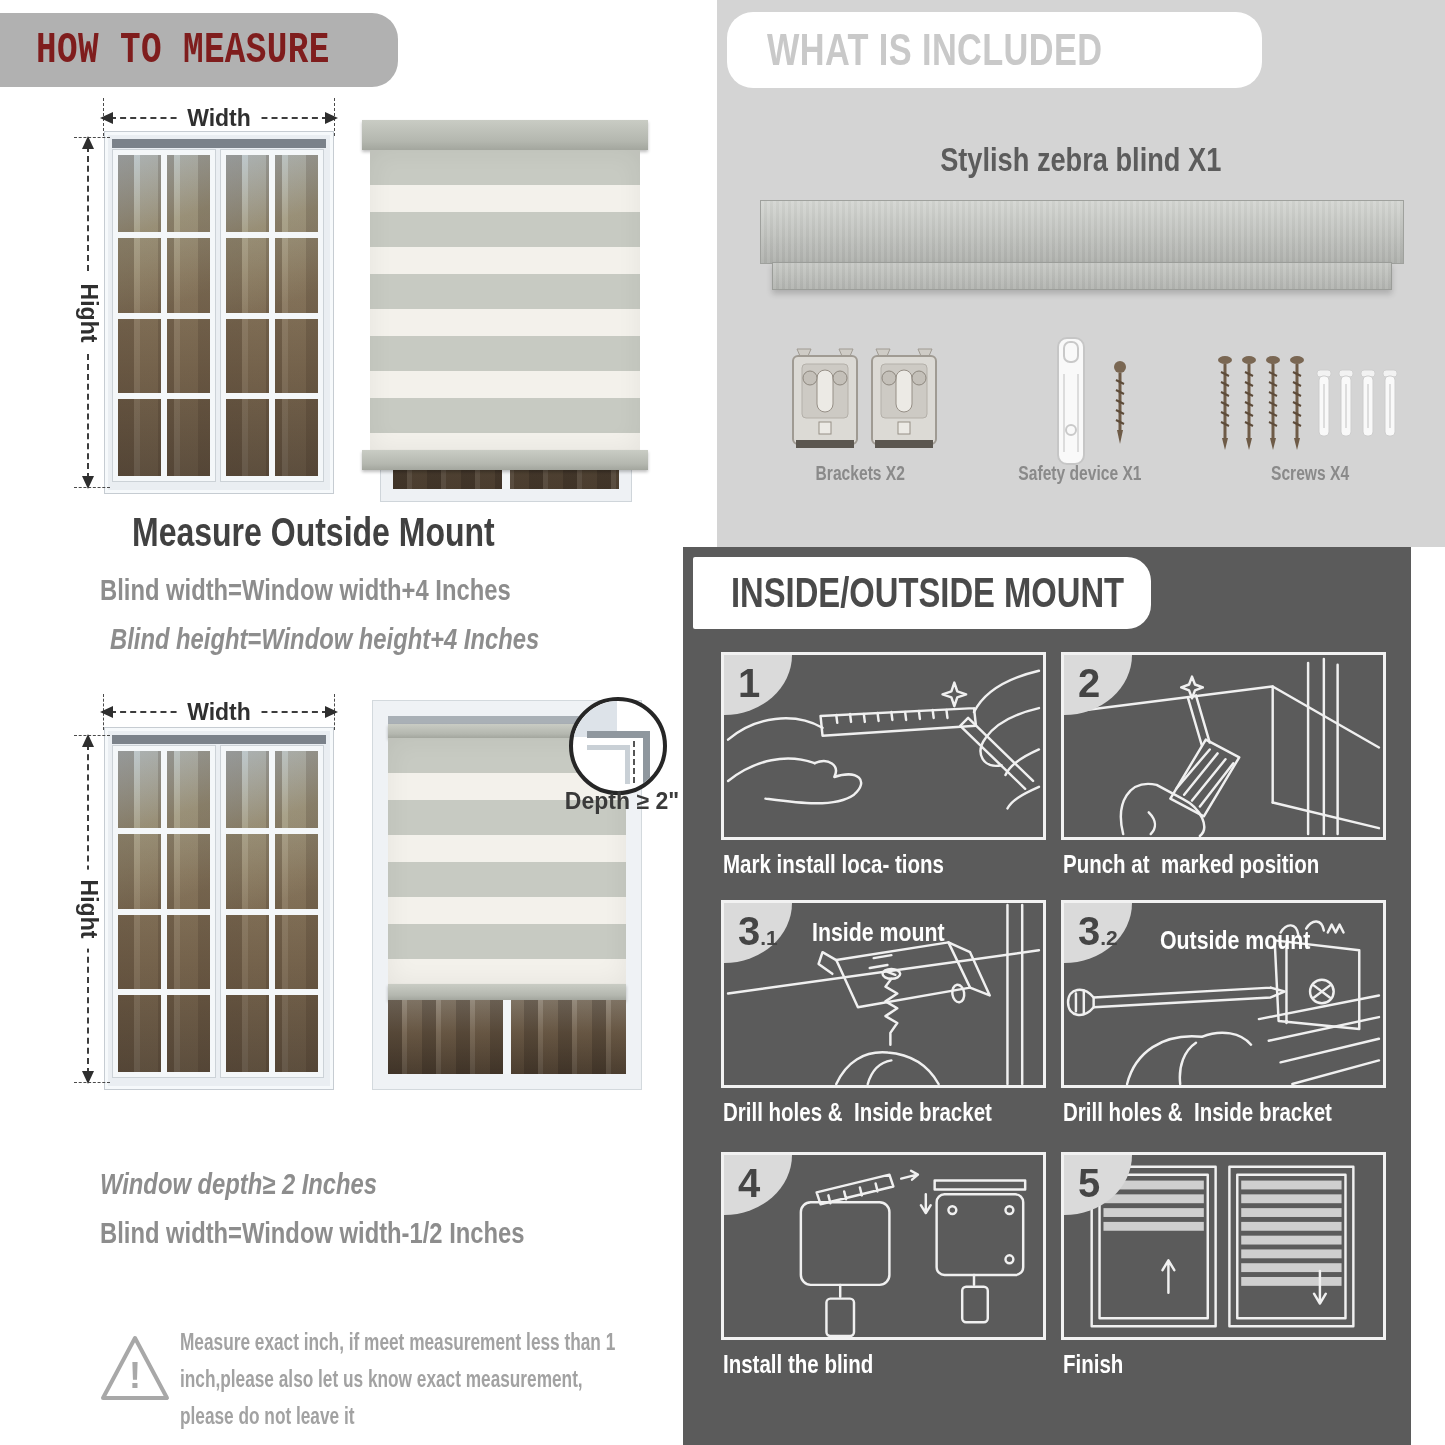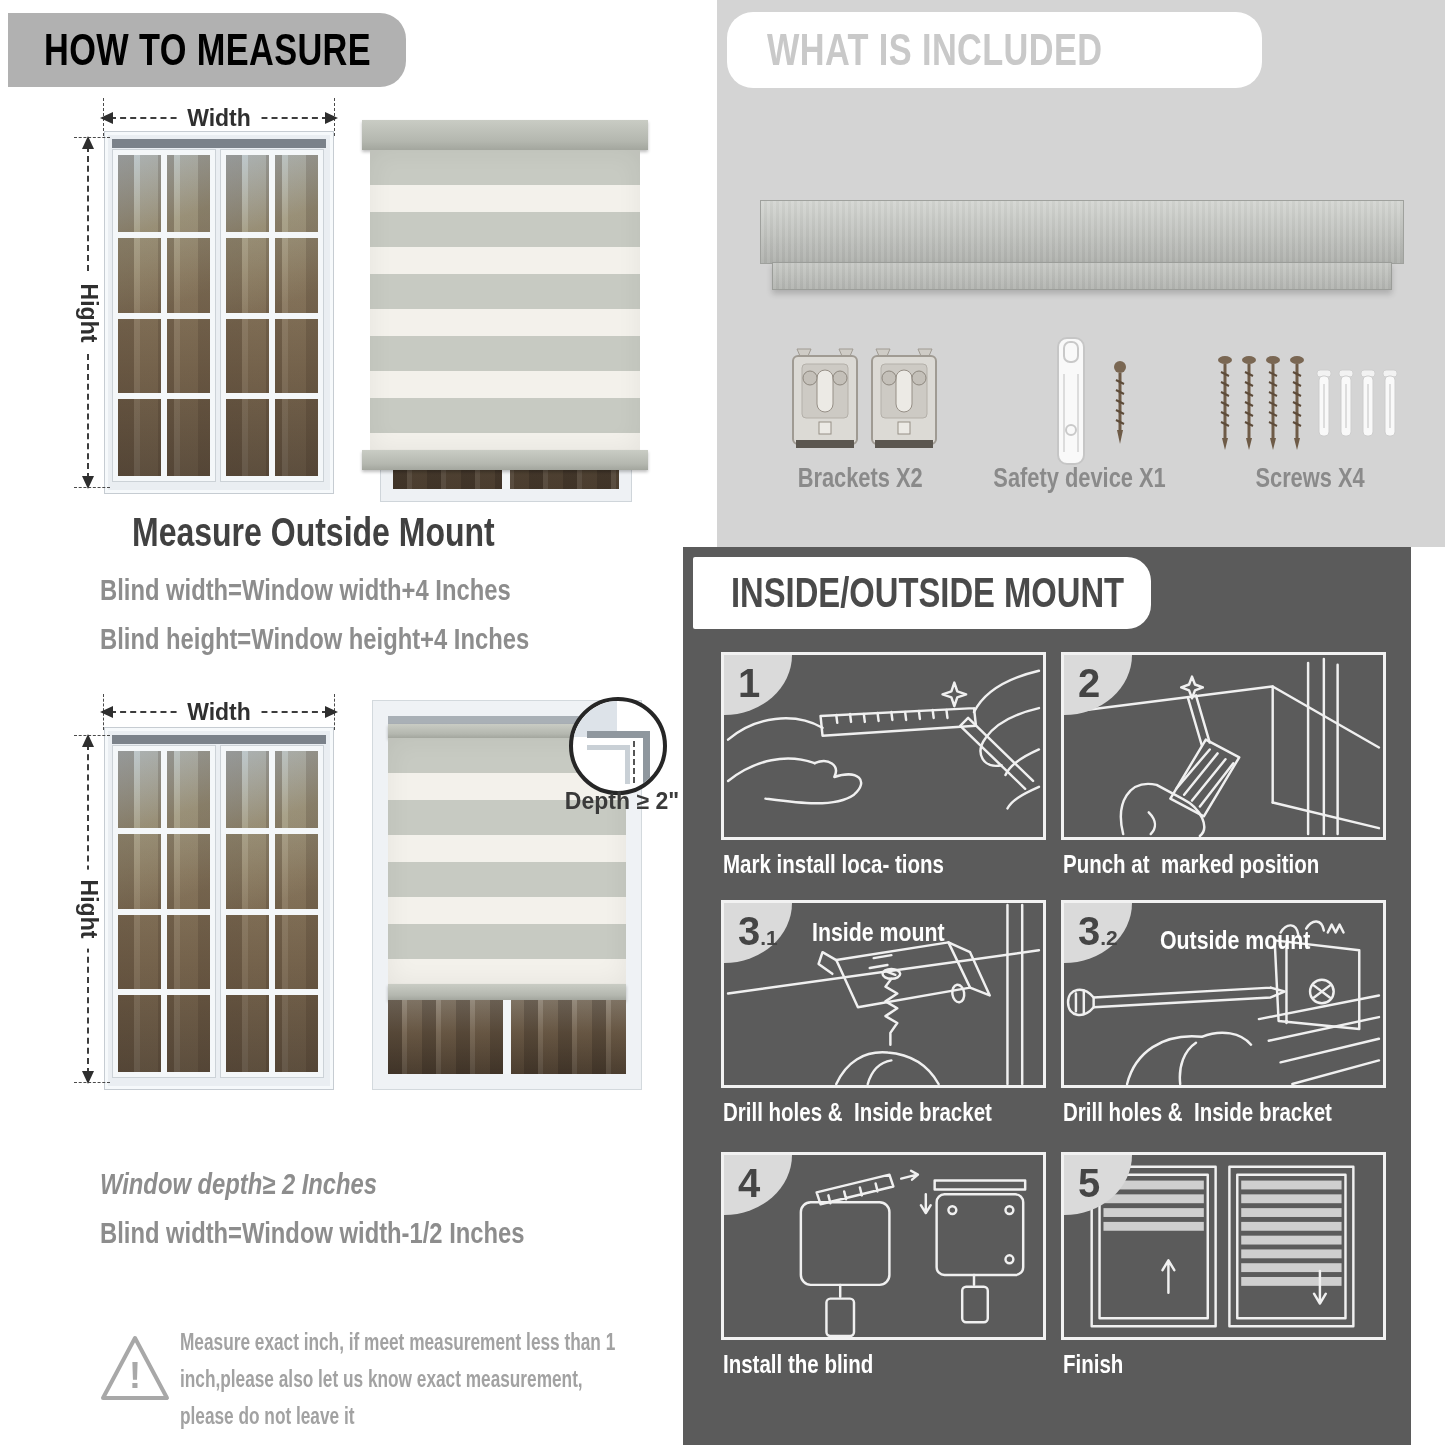--- a/index.html
+++ b/index.html
@@ -5,23 +5,23 @@
   html,body{margin:0;padding:0;background:#fff;}
   #canvas{position:relative;width:1445px;height:1445px;background:#ffffff;overflow:hidden;
           font-family:"Liberation Sans","DejaVu Sans",sans-serif;}
   .abs{position:absolute;}
   .cond{display:inline-block;transform:scaleX(.8);transform-origin:0 50%;white-space:pre;}
   .cx78{transform:scaleX(.78);}
   .cx82{transform:scaleX(.82);}
   .ctr{transform-origin:50% 50%;}
 
   
-  #howto-badge{left:8px;top:13px;width:362px;height:74px;background:#b1b1b1;
-               border-radius:0 26px 26px 0;color:#000000;font-size:44px;font-weight:bold;
-               line-height:74px;padding-left:36px;letter-spacing:.5px;}
+  #howto-badge{left:0;top:13px;width:362px;height:74px;background:#b1b1b1;
+               border-radius:0 26px 26px 0;color:#7f1d1d;font-size:44px;font-weight:bold;
+               line-height:74px;padding-left:36px;letter-spacing:.5px;font-family:Liberation Mono, monospace;}
   .measure-heading{font-size:40px;font-weight:bold;color:#414141;margin-left:32px;}
   .measure-line{font-size:29px;font-weight:bold;color:#8d8d8d;line-height:49px;}
 
   
   .warrow{height:20px;}
   .warrow .line{position:absolute;left:10px;right:10px;top:9px;border-top:2px dashed #3c3c3c;}
   .warrow .ah-l{position:absolute;left:0;top:4px;width:0;height:0;border-right:13px solid #2e2e2e;
                 border-top:6px solid transparent;border-bottom:6px solid transparent;}
   .warrow .ah-r{position:absolute;right:0;top:4px;width:0;height:0;border-left:13px solid #2e2e2e;
                 border-top:6px solid transparent;border-bottom:6px solid transparent;}
@@ -71,21 +71,21 @@
   #product-title{position:absolute;left:40px;width:648px;top:140px;text-align:center;
                  font-size:34px;font-weight:bold;color:#5c5c5c;}
   .metal{background:
       repeating-linear-gradient(90deg, rgba(255,255,255,.08) 0 3px, rgba(0,0,0,.02) 3px 6px),
       linear-gradient(180deg,#d3d5d1 0%,#bfc1bd 55%,#adafab 100%);
       border:1px solid #9fa19d;}
   .metal2{background:
       repeating-linear-gradient(90deg, rgba(255,255,255,.08) 0 3px, rgba(0,0,0,.02) 3px 6px),
       linear-gradient(180deg,#c6c8c4 0%,#b0b2ae 100%);
       border:1px solid #9b9d99;box-shadow:0 4px 6px rgba(0,0,0,.18);}
-  .item-label{position:absolute;top:462px;text-align:center;font-size:28px;font-weight:bold;color:#8a8a8a;}
+  .item-label{position:absolute;top:462px;text-align:center;font-size:20px;font-weight:bold;color:#8a8a8a;}
 
   #panel-mount{left:683px;top:547px;width:728px;height:980px;background:#5b5b5b;}
   #mount-badge{position:absolute;left:10px;top:10px;width:420px;height:72px;background:#fff;
                border-radius:2px 24px 24px 2px;color:#4a4a4a;font-size:42px;font-weight:bold;
                line-height:72px;padding-left:38px;}
   .stepbox{position:absolute;width:325px;height:188px;border:3px solid #f2f2f2;box-sizing:border-box;overflow:hidden;}
   .stepnum{position:absolute;top:0;left:0;width:68px;height:60px;background:#dadada;
            border-radius:0 0 100% 0;color:#454545;font-size:40px;font-weight:bold;
            padding:2px 0 0 14px;box-sizing:border-box;line-height:52px;z-index:3;}
   .stepnum .sub{font-size:21px;font-weight:bold;}
@@ -162,21 +162,21 @@
     <div class="abs zebra" style="left:8px;top:30px;width:270px;height:300px;"></div>
     <div class="abs railbar" style="left:0;top:330px;width:286px;height:20px;"></div>
   </div>
 
   <div class="abs measure-heading" style="left:100px;top:510px;">
     <span class="cond">Measure Outside Mount</span>
   </div>
   <div class="abs measure-line" style="left:100px;top:566px;">
     <span class="cond cx82">Blind width=Window width+4 Inches</span>
   </div>
-  <div class="abs measure-line" style="left:100px;top:615px;">
+  <div class="abs measure-line" style="left:110px;top:615px;font-style:italic;">
     <span class="cond cx82">Blind height=Window height+4 Inches</span>
   </div>
 
   <div class="abs vg" style="left:103px;top:694px;height:36px;"></div>
   <div class="abs vg" style="left:334px;top:694px;height:36px;"></div>
   <div class="abs warrow" style="left:100px;top:702px;width:238px;">
     <span class="line"></span>
     <span class="ah-l"></span>
     <span class="ah-r"></span>
     <span class="lbl">Width</span>
@@ -247,20 +247,23 @@
     <path d="M37 8 L69 68 L5 68 Z" fill="none" stroke="#a8a8a8" stroke-width="4" stroke-linejoin="round"></path>
     <text x="37" y="58" text-anchor="middle" font-size="36" font-weight="bold" fill="#a8a8a8" font-family="Liberation Sans, sans-serif">!</text>
   </svg>
   <div class="abs warning-text" style="left:180px;top:1324px;">
     <span>Measure exact inch, if meet measurement less than 1 inch,please also let us know exact measurement, please do not leave it</span>
   </div>
 
   <div class="abs" id="panel-included">
     <div id="included-badge">
       <span class="cond cx78">WHAT IS INCLUDED</span>
+    </div>
+    <div id="product-title">
+      <span class="cond ctr">Stylish zebra blind X1</span>
     </div>
 
     <div class="abs metal" style="left:43px;top:200px;width:642px;height:62px;"></div>
     <div class="abs metal2" style="left:55px;top:262px;width:618px;height:26px;"></div>
 
     <svg class="abs" style="left:73px;top:346px;" width="70" height="110" viewBox="0 0 70 110">
       <path d="M10,10 l-3,-7 h14 l-3,7 Z" fill="#cfccc6" stroke="#a09b93"></path>
       <path d="M52,10 l-3,-7 h14 l-3,7 Z" fill="#cfccc6" stroke="#a09b93"></path>
       <rect x="3" y="10" width="64" height="88" rx="5" fill="#dcdad5" stroke="#a09b93" stroke-width="2"></rect>
       <rect x="12" y="18" width="46" height="54" rx="4" fill="#cdcac4" stroke="#b4b0a9"></rect>

